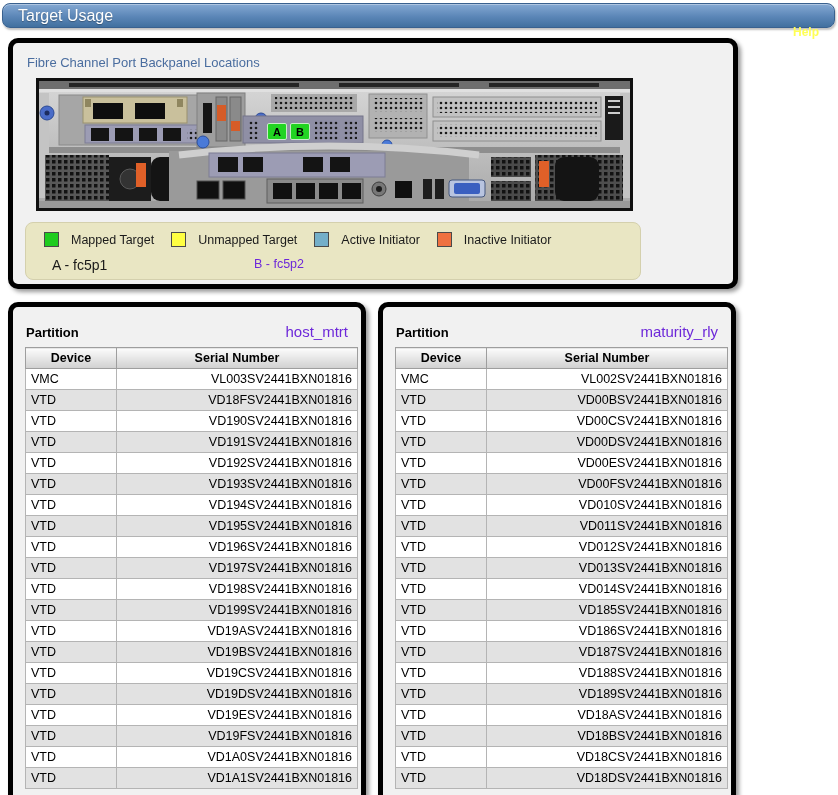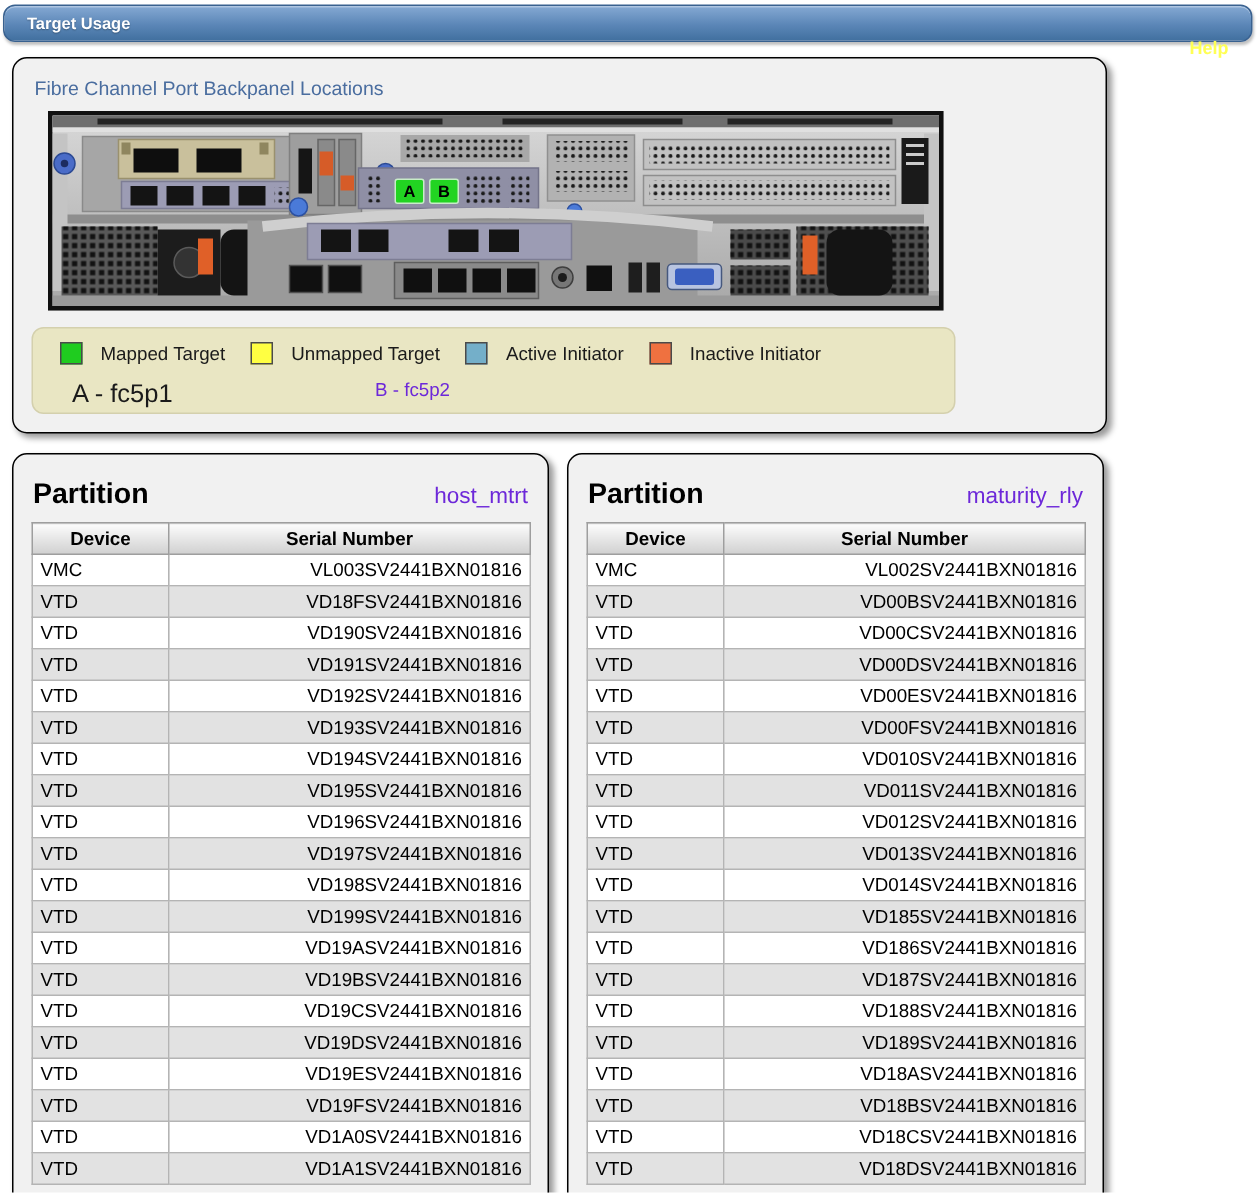--- a/index.html
+++ b/index.html
@@ -15,34 +15,34 @@
   .titlebar {
     position: absolute; left: 2px; top: 3px; right: 3px; height: 25px;
     border-radius: 8px;
     background: linear-gradient(#85a9d3 0%, #5b86b7 55%, #41709f 100%);
     border: 1px solid #39618f;
     box-shadow: inset 0 1px 0 rgba(255,255,255,.35), 1px 2px 2px rgba(0,0,0,.25);
     display: flex; align-items: center; justify-content: space-between;
     padding: 0 15px; box-sizing: border-box;
   }
   .titlebar .title {
-    color: #ffffff; font-size: 11px; font-weight: bold;
+    color: #ffffff; font-size: 16px; font-weight: normal;
     text-shadow: 0 1px 1px rgba(0,0,0,.3);
   }
   .titlebar .help {
     color: #ffff55; font-size: 12px; font-weight: bold; cursor: pointer;
     text-decoration: none;
     margin-top: 32px;
   }
 
   
   .panel {
     position: absolute;
     background: #f1f1f1;
-    border: 1px solid #000000;
+    border: 5px solid #000000;
     border-radius: 10px;
     box-shadow: 3px 3px 4px rgba(0,0,0,.40);
     box-sizing: border-box;
     padding: 10px 12px;
   }
   .panel-title {
     color: #4a6d9f; font-size: 13px; margin: 2px 0 8px 2px;
   }
 
   #backpanel-panel { left: 8px; top: 38px; width: 730px; height: 251px; }
@@ -82,32 +82,32 @@
   .legend-row { display: flex; align-items: flex-start; padding-left: 8px; }
   .legend-item { display: flex; align-items: center; margin-right: 17px; }
   .legend-swatch {
     width: 13px; height: 13px;
     border: 1px solid #4a4a4a;
     margin-right: 12px;
     display: inline-block;
   }
   .legend-label { font-size: 12.5px; color: #1a1a1a; }
   .legend-assignments { display: flex; margin-top: 10px; padding-left: 16px; }
-  .legend-assignments .assign-a { width: 202px; font-size: 17px; color: #1a1a1a; }
+  .legend-assignments .assign-a { width: 202px; font-size: 14px; color: #1a1a1a; }
   .legend-assignments .assign-b { font-size: 12.5px; color: #6d28d9; }
 
   
   #table-panel-1 { left: 8px;   top: 302px; width: 358px; height: 520px; }
   #table-panel-2 { left: 378px; top: 302px; width: 358px; height: 520px; }
 
   .partition-row {
     display: flex; justify-content: space-between; align-items: baseline;
     margin: 6px 1px 7px 1px;
   }
-  .partition-label { font-size: 19px; font-weight: bold; color: #000; }
+  .partition-label { font-size: 13px; font-weight: bold; color: #000; }
   .partition-value { font-size: 15px; color: #6d28d9; }
 
   table.device-table {
     border-collapse: collapse;
     width: 333px;
     table-layout: fixed;
     font-size: 12.5px;
   }
   table.device-table th {
     height: 20px;

